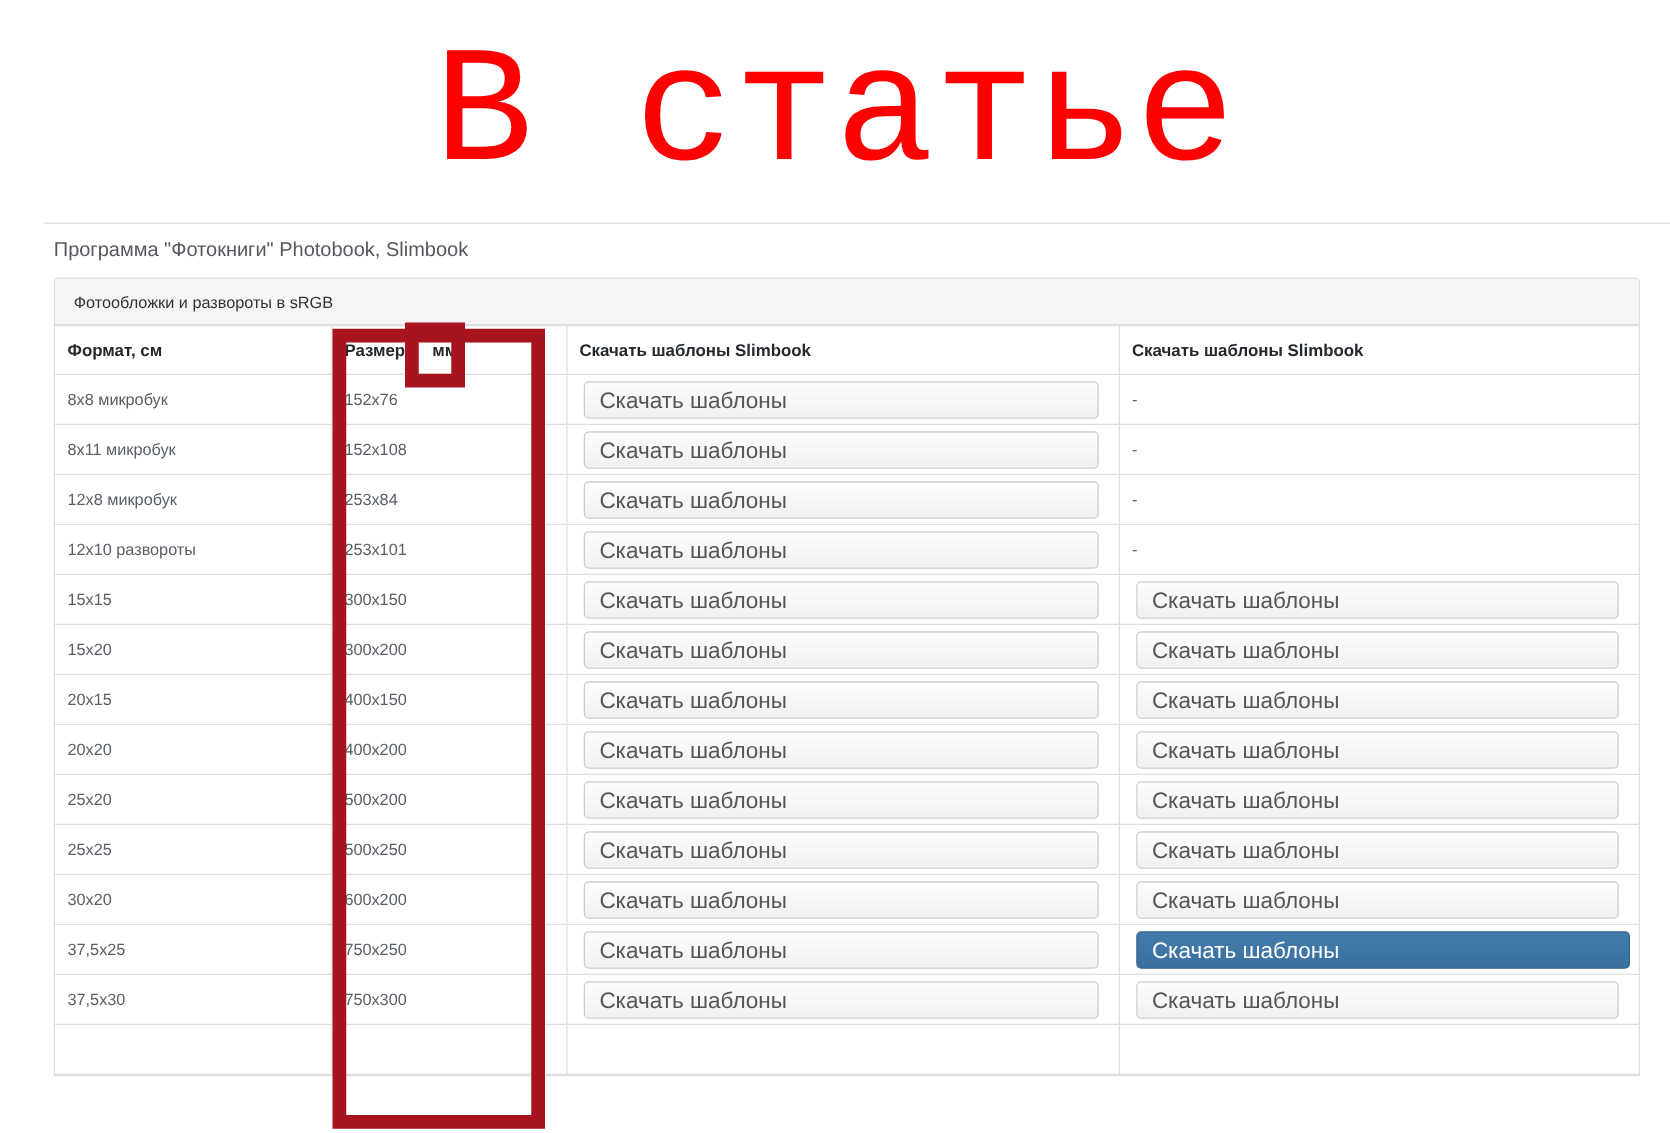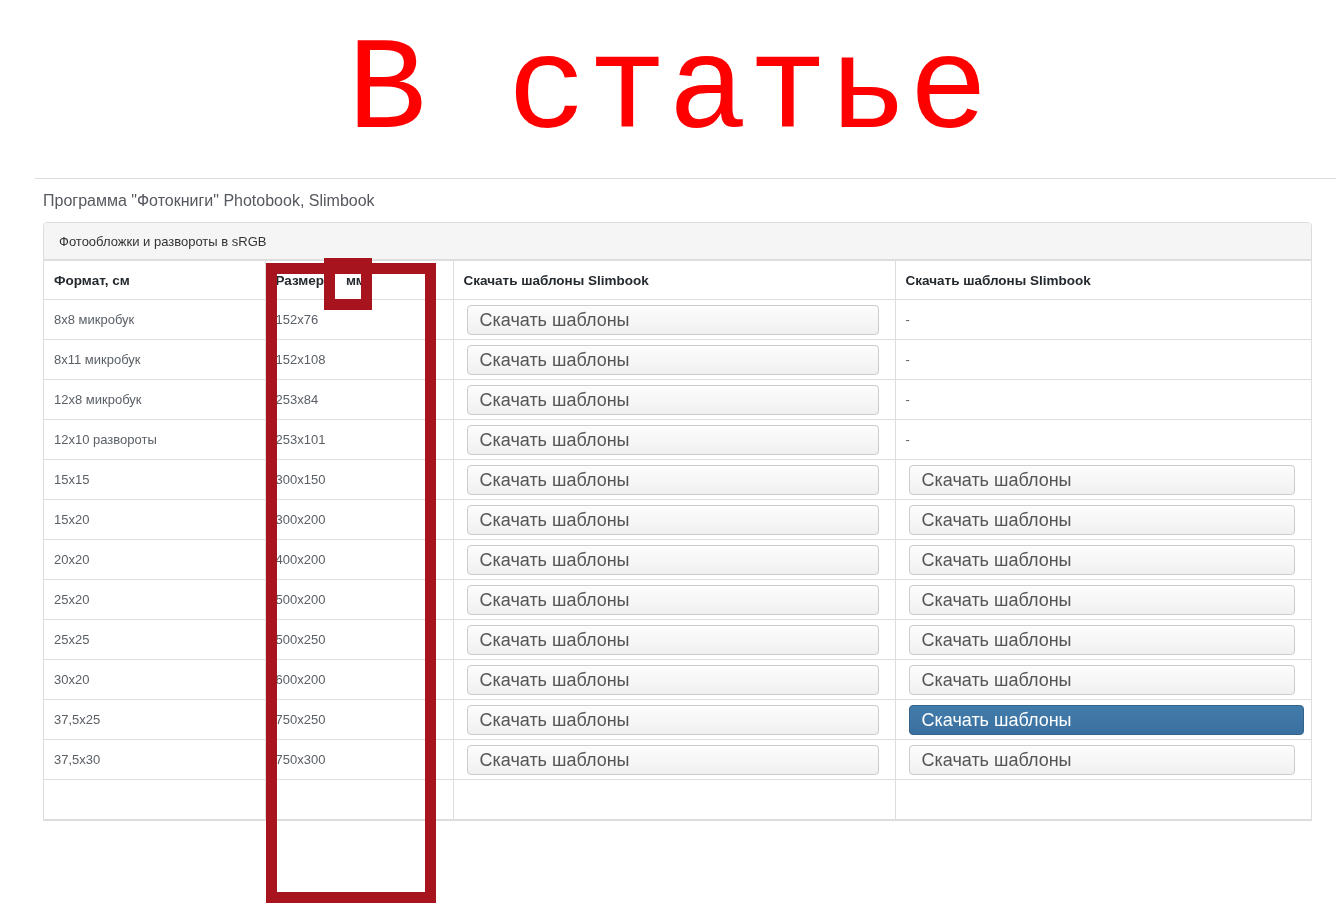--- a/index.html
+++ b/index.html
@@ -166,20 +166,30 @@
           <td>15x20</td>
           <td>300x200</td>
           <td>
             <button class="btn">Скачать шаблоны</button>
           </td>
           <td>
             <button class="btn">Скачать шаблоны</button>
           </td>
         </tr>
         <tr>
+          <td>20x15</td>
+          <td>400x150</td>
+          <td>
+            <button class="btn">Скачать шаблоны</button>
+          </td>
+          <td>
+            <button class="btn">Скачать шаблоны</button>
+          </td>
+        </tr>
+        <tr>
           <td>20x20</td>
           <td>400x200</td>
           <td>
             <button class="btn">Скачать шаблоны</button>
           </td>
           <td>
             <button class="btn">Скачать шаблоны</button>
           </td>
         </tr>
         <tr>

